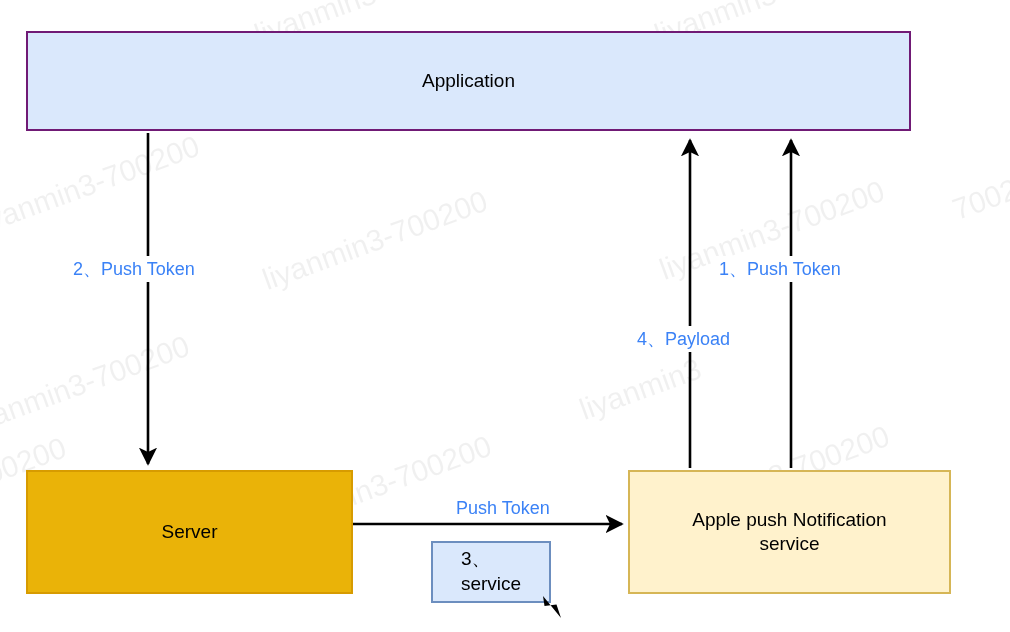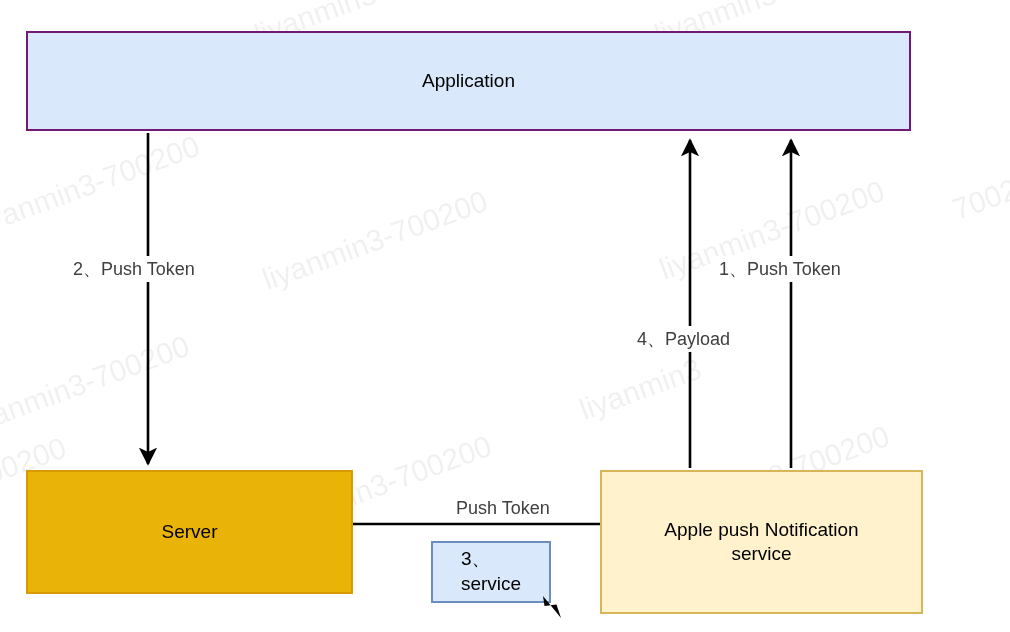--- a/index.html
+++ b/index.html
@@ -69,22 +69,22 @@
     font-size: 19px;
   }
   #node-server {
     left: 26px;  top: 470px;
     width: 327px; height: 124px;
     background: #eab308;
     border: 2px solid #d79b00;
     font-size: 19px;
   }
   #node-apns {
-    left: 600px; top: 470px;
-    width: 323px; height: 144px;
+    left: 628px; top: 470px;
+    width: 323px; height: 124px;
     background: #fff2cc;
     border: 2px solid #d6b656;
     font-size: 19px;
   }
 
   
   #callout-request {
     position: absolute;
     left: 431px; top: 541px;
     width: 120px; height: 62px;
@@ -106,21 +106,21 @@
     left: 543px; top: 596px;
     width: 22px; height: 26px;
     z-index: 3;
     pointer-events: none;
   }
 
   
   .edge-label {
     position: absolute;
     font-size: 18px;
-    color: #404040;
+    color: #3b82f6;
     white-space: nowrap;
     background: #ffffff;
     padding: 1px 5px;
     z-index: 3;
   }
   #label-2-push-token { left: 68px;  top: 256px; }
   #label-1-push-token { left: 714px; top: 256px; }
   #label-4-payload    { left: 632px; top: 326px; }
   #label-push-token   { left: 407px; top: 497px; margin-left: 44px; }
 </style>

